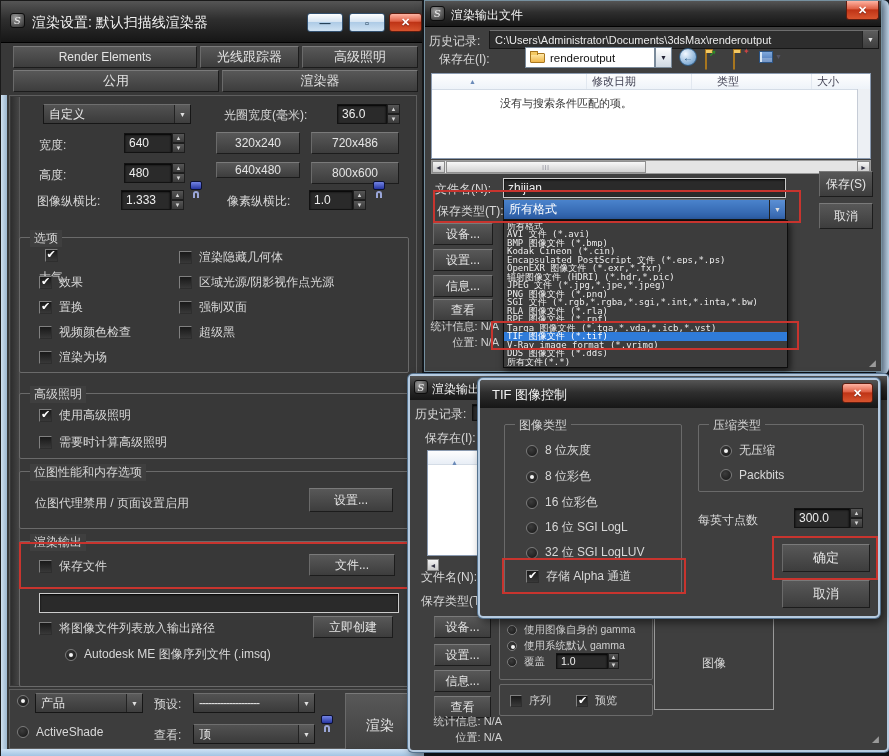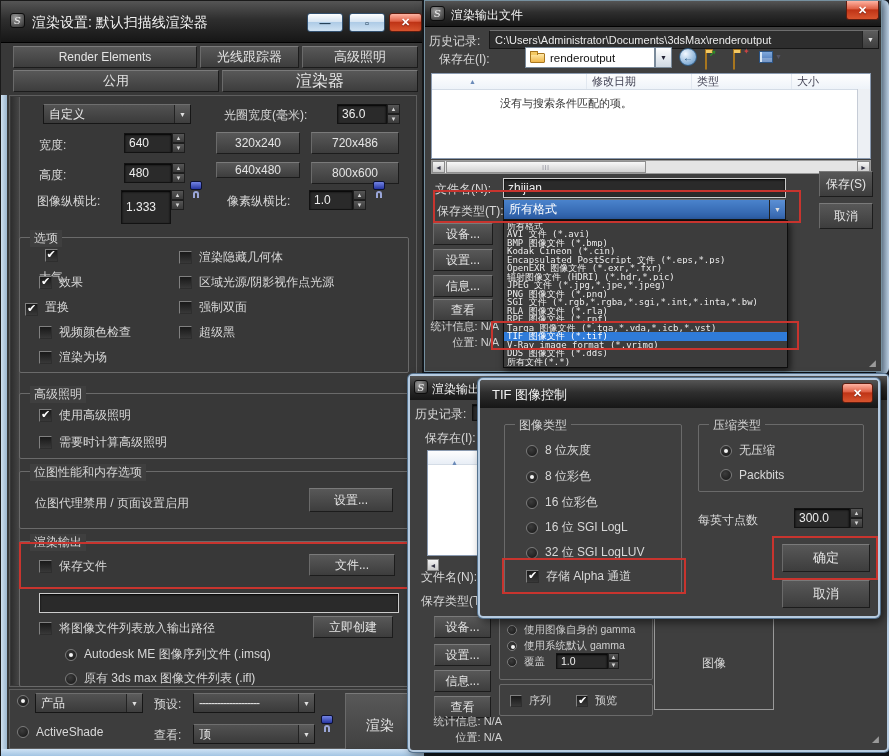--- a/index.html
+++ b/index.html
@@ -57,21 +57,21 @@
     <span class="dlg-title abs" style="left:31px;top:13px;font-size:14px;">渲染设置: 默认扫描线渲染器</span>
     <span class="capbtn" style="left:306px;top:12px;width:36px;height:19px;">—</span>
     <span class="capbtn" style="left:348px;top:12px;width:36px;height:19px;">▫</span>
     <span class="capbtn close" style="left:388px;top:12px;width:33px;height:19px;">✕</span>
   </div>
 
   <div class="mxbtn" style="left:12px;top:45px;width:184px;height:22px;text-align:right;">Render Elements</div>
   <div class="mxbtn" style="left:199px;top:45px;width:99px;height:22px;font-size:13px;">光线跟踪器</div>
   <div class="mxbtn" style="left:301px;top:45px;width:116px;height:22px;font-size:13px;">高级照明</div>
   <div class="mxbtn" style="left:12px;top:69px;width:206px;height:22px;font-size:13px;">公用</div>
-  <div class="mxbtn" style="left:221px;top:69px;width:196px;height:22px;font-size:16px;">渲染器</div>
+  <div class="mxbtn" style="left:221px;top:69px;width:196px;height:22px;font-size:13px;">渲染器</div>
 
   
   <div class="abs" style="left:0;top:94px;width:6px;height:654px;background:linear-gradient(90deg,#cfe0ef,#9db8d0);"></div>
   
   <div class="abs" style="left:8px;top:94px;width:408px;height:592px;border:1px solid #5e5e5e;"></div>
   <div class="abs" style="left:10px;top:96px;width:9px;height:588px;background:linear-gradient(90deg,#2e2e2e,#454545);border-right:1px solid #585858;"></div>
 
   
   <div class="combo" style="left:42px;top:103px;width:148px;height:20px;">
     <span class="val">自定义</span>
@@ -96,21 +96,21 @@
   <span class="lbl abs" style="left:38px;top:166px;">高度:</span>
   <div class="field" style="left:123px;top:162px;width:48px;height:20px;">480</div>
   <div class="spin" style="left:171px;top:162px;height:20px;">
       <span>▲</span>
       <span>▼</span>
     </div>
   <div class="mxbtn" style="left:215px;top:161px;width:84px;height:16px;">640x480</div>
   <div class="mxbtn" style="left:310px;top:161px;width:88px;height:22px;">800x600</div>
 
   <span class="lbl abs" style="left:36px;top:192px;">图像纵横比:</span>
-  <div class="field" style="left:120px;top:189px;width:50px;height:34px;">1.333</div>
+  <div class="field" style="left:120px;top:189px;width:50px;height:20px;">1.333</div>
   <div class="spin" style="left:170px;top:189px;height:20px;">
       <span>▲</span>
       <span>▼</span>
     </div>
   <span class="lock abs" style="left:189px;top:190px;"></span>
   <span class="lbl abs" style="left:226px;top:192px;">像素纵横比:</span>
   <div class="field" style="left:308px;top:189px;width:44px;height:20px;">1.0</div>
   <div class="spin" style="left:352px;top:189px;height:20px;">
       <span>▲</span>
       <span>▼</span>
@@ -122,21 +122,21 @@
     <span class="grp-title">选项</span>
   </div>
   <div class="row" style="left:38px;top:248px;flex-direction:column;">
       <span class="chk on"></span>
       <span class="lbl">大气</span>
     </div>
   <div class="row" style="left:38px;top:273px;">
       <span class="chk on"></span>
       <span class="lbl">效果</span>
     </div>
-  <div class="row" style="left:24px;top:298px;align-items:flex-end;">
+  <div class="row" style="left:38px;top:298px;">
       <span class="chk on"></span>
       <span class="lbl">置换</span>
     </div>
   <div class="row" style="left:38px;top:323px;">
       <span class="chk"></span>
       <span class="lbl">视频颜色检查</span>
     </div>
   <div class="row" style="left:38px;top:348px;">
       <span class="chk"></span>
       <span class="lbl">渲染为场</span>
@@ -190,24 +190,20 @@
   <div class="mxbtn" style="left:308px;top:553px;width:86px;height:22px;">文件...</div>
   <div class="field bright" style="left:38px;top:592px;width:360px;height:20px;"></div>
   <div class="row" style="left:38px;top:619px;">
       <span class="chk"></span>
       <span class="lbl">将图像文件列表放入输出路径</span>
     </div>
   <div class="mxbtn" style="left:312px;top:615px;width:80px;height:22px;">立即创建</div>
   <div class="row" style="left:64px;top:645px;">
       <span class="radio on"></span>
       <span class="lbl">Autodesk ME 图像序列文件 (.imsq)</span>
-    </div>
-  <div class="row" style="left:64px;top:669px;">
-      <span class="radio"></span>
-      <span class="lbl">原有 3ds max 图像文件列表 (.ifl)</span>
     </div>
 
   
   <div class="abs" style="left:8px;top:688px;width:408px;height:60px;border:1px solid #5e5e5e;background:#3d3d3d;"></div>
   <div class="row" style="left:16px;top:694px;">
       <span class="radio on"></span>
     </div>
   <div class="combo" style="left:34px;top:692px;width:108px;height:20px;">
     <span class="val">产品</span>
       <span class="arr">▼</span>
@@ -258,21 +254,21 @@
   <span class="gridicon abs" style="left:334px;top:50px;"></span>
   <span class="abs" style="left:350px;top:52px;font-size:7px;color:#556;">▼</span>
 
   
   <div class="wlist" style="left:6px;top:72px;width:440px;height:86px;">
     <div class="flhead">
       <div class="flcol" style="width:155px;">
           <span style="color:#6a8ab8;font-size:7px;margin-left:32px;">▲</span>
         </div>
       <div class="flcol" style="width:105px;">修改日期</div>
-      <div class="flcol" style="width:100px;">类型</div>
+      <div class="flcol" style="width:100px;margin-left:20px;">类型</div>
       <div class="flcol" style="flex:1;border-right:none;">大小</div>
     </div>
     <div class="abs" style="left:68px;top:22px;font-size:11px;color:#333;">没有与搜索条件匹配的项。</div>
     <div class="abs" style="right:0;top:15px;width:13px;height:69px;background:#edf0f4;border-left:1px solid #c6ccd6;"></div>
   </div>
   
   <div class="abs" style="left:6px;top:159px;width:440px;height:14px;background:#e4e4e4;border:1px solid #9a9a9a;">
     <span class="sbarr" style="left:0;top:0;width:13px;height:12px;">◄</span>
     <span class="sbthumb" style="left:14px;top:0;width:200px;height:12px;">|||</span>
     <span class="sbarr" style="right:0;top:0;width:13px;height:12px;">►</span>

